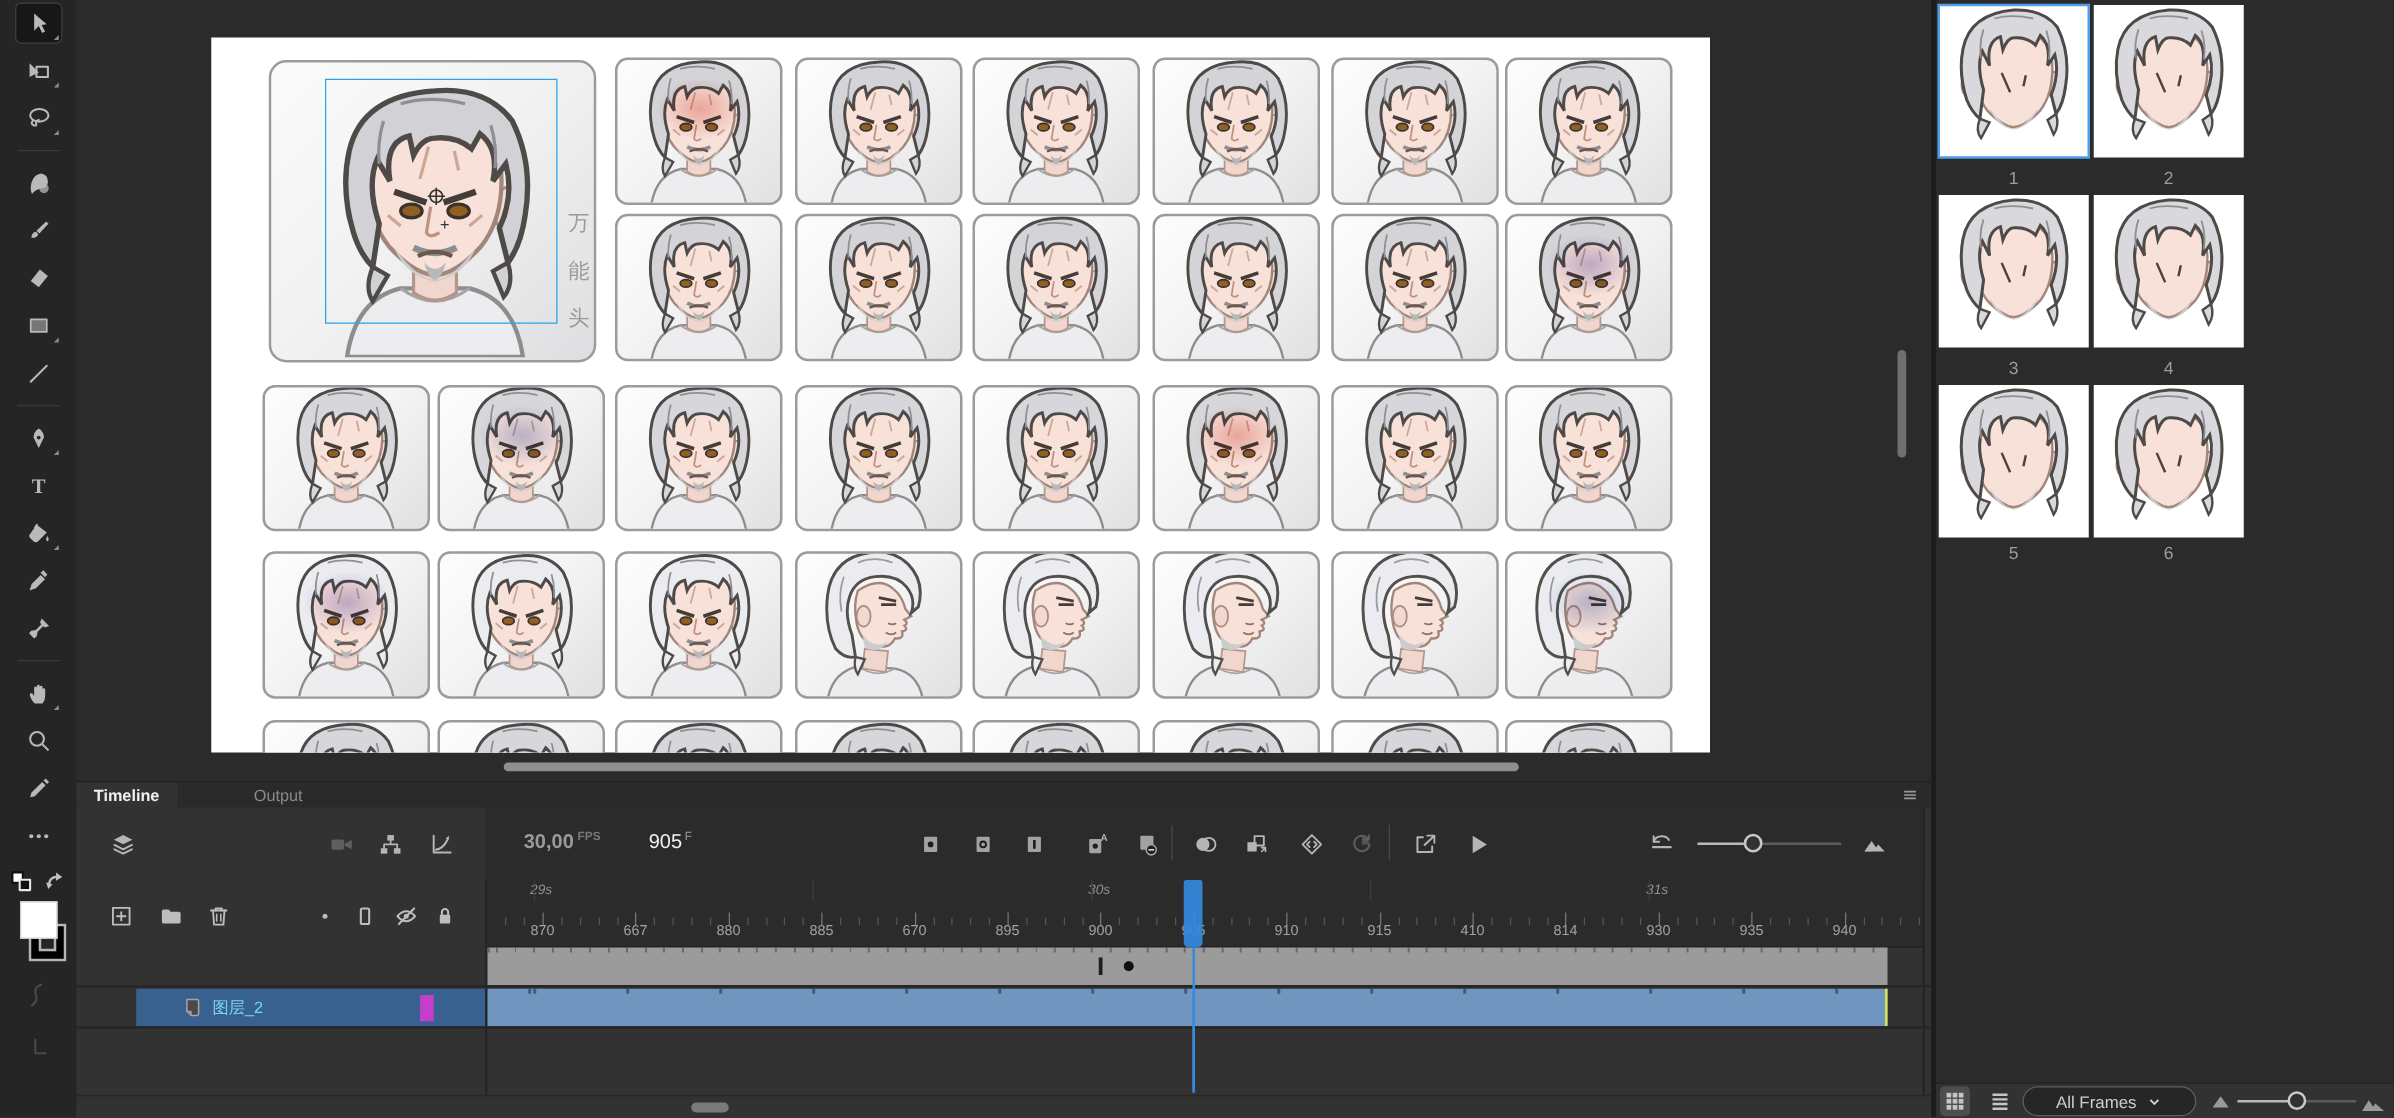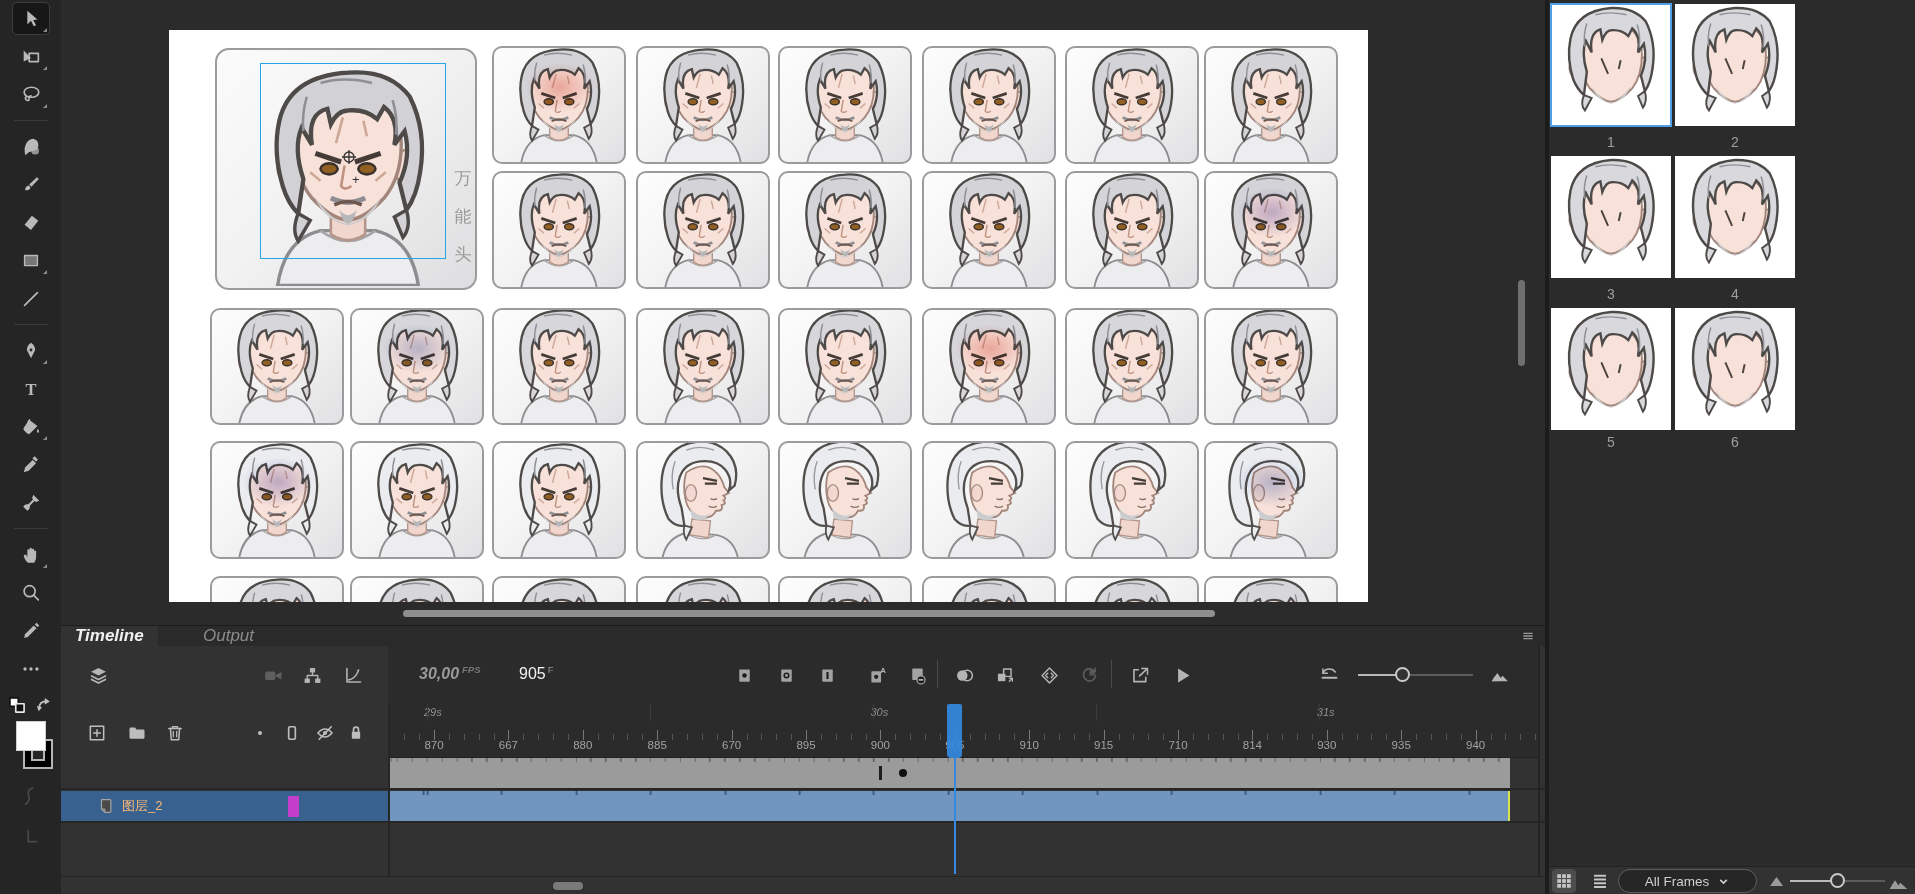--- a/index.html
+++ b/index.html
@@ -50,33 +50,33 @@
   #stage-hscroll { position:absolute; left:342px; top:610px; width:812px; height:7px;
     background:#8f8f8f; border-radius:4px; }
   #stage-vscroll { position:absolute; left:1457px; top:280px; width:7px; height:86px;
     background:#6f6f6f; border-radius:4px; }
 
   
   #timeline { position:absolute; left:61px; top:625px; width:1484px; height:269px; background:#323232;
     border-top:1px solid #1c1c1c; }
   #tl-tabbar { position:absolute; left:0; top:0; width:100%; height:20px; background:#2a2a2a; }
   .tab { position:absolute; top:0; height:20px; padding:0 14px; display:flex; align-items:center;
-    font-size:17px; color:#8a8a8a;font-style:italic; }
+    font-size:13px; color:#8a8a8a; }
   .tab.active { background:#323232; color:#f0f0f0; font-weight:bold; }
   #tab-timeline { left:0; } #tab-output { left:128px; }
   #tl-menu { position:absolute; right:7px; top:2px; color:#9a9a9a; width:18px; height:18px;}
   #tl-menu svg{width:16px;height:16px;}
   #frames-bg { position:absolute; left:327px; top:20px; width:1150px; height:112px; background:#2b2b2b; }
   #tl-controls { position:absolute; left:0; top:20px; width:100%; height:58px; }
   .tl-icon { position:absolute; top:15px; width:28px; height:28px; display:flex; align-items:center;
     justify-content:center; color:#b5b5b5; }
   .tl-icon svg { width:21px; height:21px; }
   .tl-icon.dim { color:#5f5f5f; }
   .tl-sep { position:absolute; top:14px; width:1px; height:28px; background:#4a4a4a; }
-  #fps-box { position:absolute; left:358px; top:18px; color:#9a9a9a; font-size:16px; font-weight:bold;font-style:italic; }
+  #fps-box { position:absolute; left:358px; top:18px; color:#9a9a9a; font-size:16px; font-weight:bold; }
   #fps-box sup { font-size:9.5px; color:#777; font-weight:bold; margin-left:3px;}
   #frame-box { position:absolute; left:458px; top:18px; color:#f2f2f2; font-size:16px; font-weight:normal; }
   #frame-box sup { font-size:9.5px; color:#999; margin-left:2px; }
   #tlzoom-bright { position:absolute; left:1297px; top:28px; width:44px; height:2px; background:#b9b9b9; }
   #tlzoom-dim { position:absolute; left:1345px; top:28px; width:67px; height:2px; background:#5c5c5c; }
   #tlzoom-knob { position:absolute; left:1334px; top:21px; width:15px; height:15px; border:2px solid #c9c9c9;
     border-radius:50%; background:#323232; }
   
   #layer-controls { position:absolute; left:0; top:88px; width:327px; height:40px; }
   .lc-icon { position:absolute; top:6px; width:26px; height:26px; display:flex; align-items:center;
@@ -86,21 +86,21 @@
   #ruler { position:absolute; left:327px; top:78px; width:1150px; height:54px; background:#2b2b2b;
     overflow:hidden; border-bottom:1px solid #222; }
   .sec-label { position:absolute; top:2px; font-size:11px; font-style:italic; color:#909090; }
   .sec-sep { position:absolute; top:0; width:1px; height:17px; background:#3c3c3c; }
   .tick { position:absolute; bottom:17px; width:1px; background:#555; }
   .fnum { position:absolute; top:35px; font-size:11.5px; color:#a2a2a2; transform:translateX(-50%); }
   
   #tracks { position:absolute; left:0; top:132px; width:100%; height:118px; }
   .layer-row { position:absolute; left:0; width:327px; height:30px; display:flex; align-items:center;
     color:#d5d5d5; font-size:13px; background:#323232; }
-  .layer-row.selected { background:#38618f; color:#fdba74; }
+  .layer-row.selected { background:#38618f; color:#7dd3fc;margin-left:48px; }
   .layer-row .page { margin-left:36px; width:18px; height:18px; color:#aaa; flex:none;}
   .layer-row .page svg{width:18px;height:18px;}
   .layer-row .lname { margin-left:7px; }
   .layer-row .chip { position:absolute; left:227px; width:11px; height:21px; }
   .track { position:absolute; left:327px; width:1122px; height:30px; }
   .track.gray { background:#9b9b9b; }
   .track.blue { background:#7095be; border-right:2px solid #d9e24f; }
   .track .dots { position:absolute; left:0; top:0; width:100%; height:4px; }
   .track.gray .dots { background:repeating-linear-gradient(90deg, rgba(35,35,35,.4) 0 1.5px, transparent 1.5px 14.88px);
     background-position-x:8.8px; }
@@ -809,21 +809,21 @@
         <div class="fnum" style="left: 46px;">870</div>
         <div class="fnum" style="left: 120.4px;">667</div>
         <div class="fnum" style="left: 194.8px;">880</div>
         <div class="fnum" style="left: 269.2px;">885</div>
         <div class="fnum" style="left: 343.6px;">670</div>
         <div class="fnum" style="left: 418px;">895</div>
         <div class="fnum" style="left: 492.4px;">900</div>
         <div class="fnum" style="left: 566.8px;">905</div>
         <div class="fnum" style="left: 641.2px;">910</div>
         <div class="fnum" style="left: 715.6px;">915</div>
-        <div class="fnum" style="left: 790px;">710</div>
+        <div class="fnum" style="left: 790px;">410</div>
         <div class="fnum" style="left: 864.4px;">814</div>
         <div class="fnum" style="left: 938.8px;">930</div>
         <div class="fnum" style="left: 1013.2px;">935</div>
         <div class="fnum" style="left: 1087.6px;">940</div>
       </div>
     <div id="tracks">
         <div class="track gray" style="top: 0px;">
           <div class="dots"></div>
           <div id="kf-bar" style="left: 491.4px; top: 8px;"></div>
           <div id="kf-dot" style="left: 511.3px; top: 11px;"></div>

